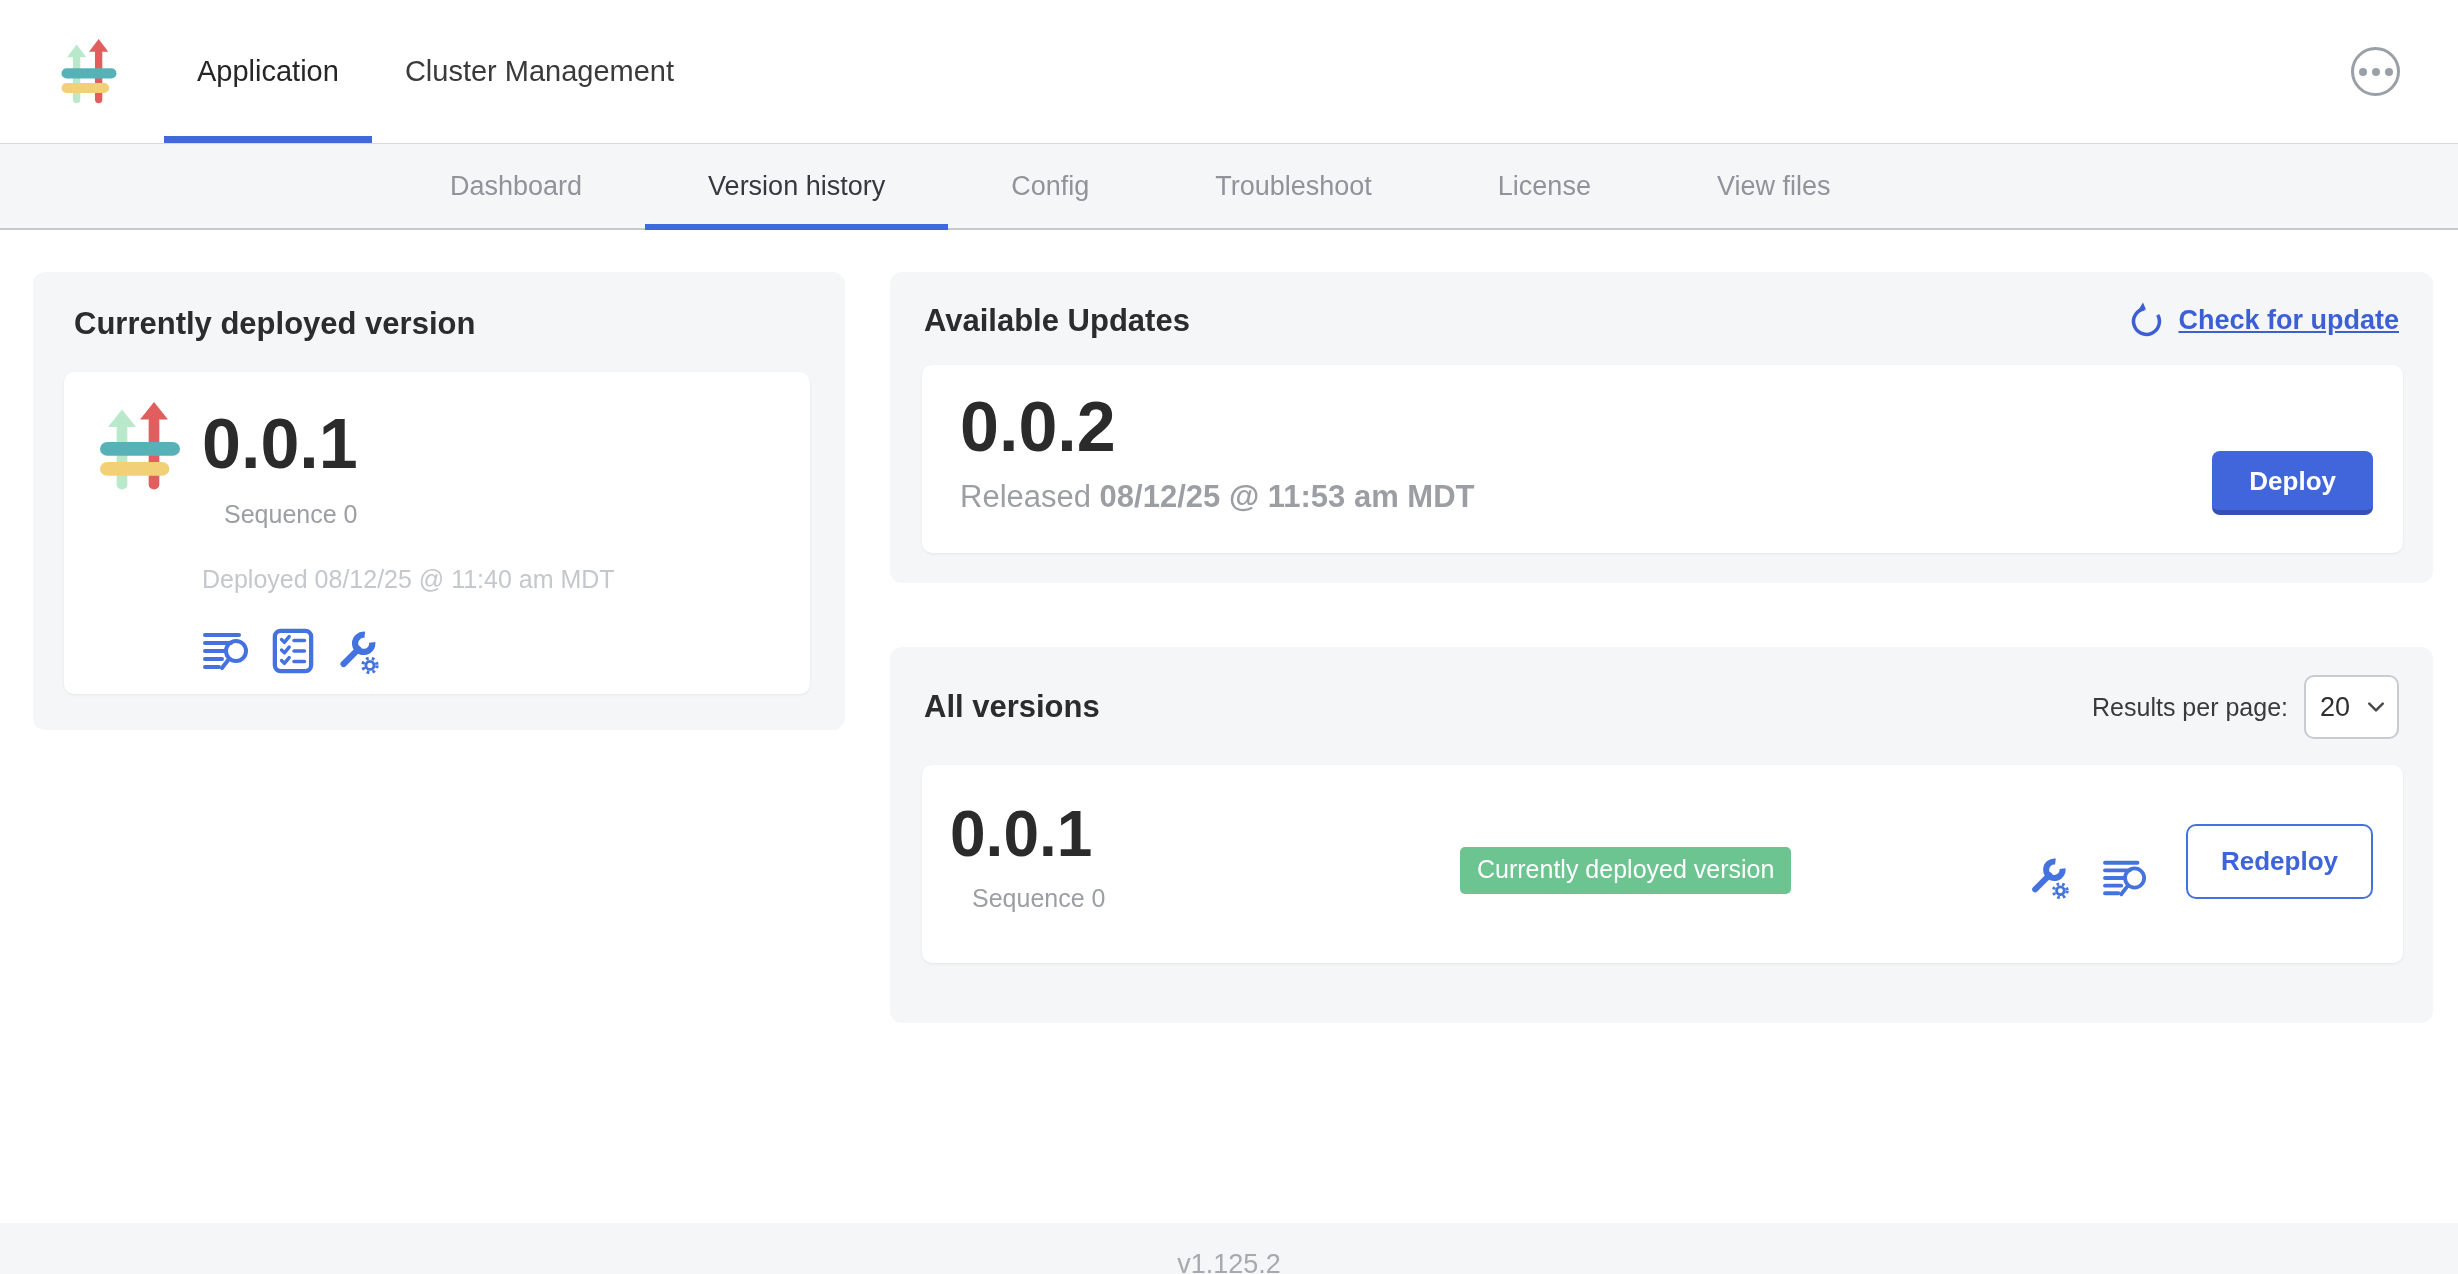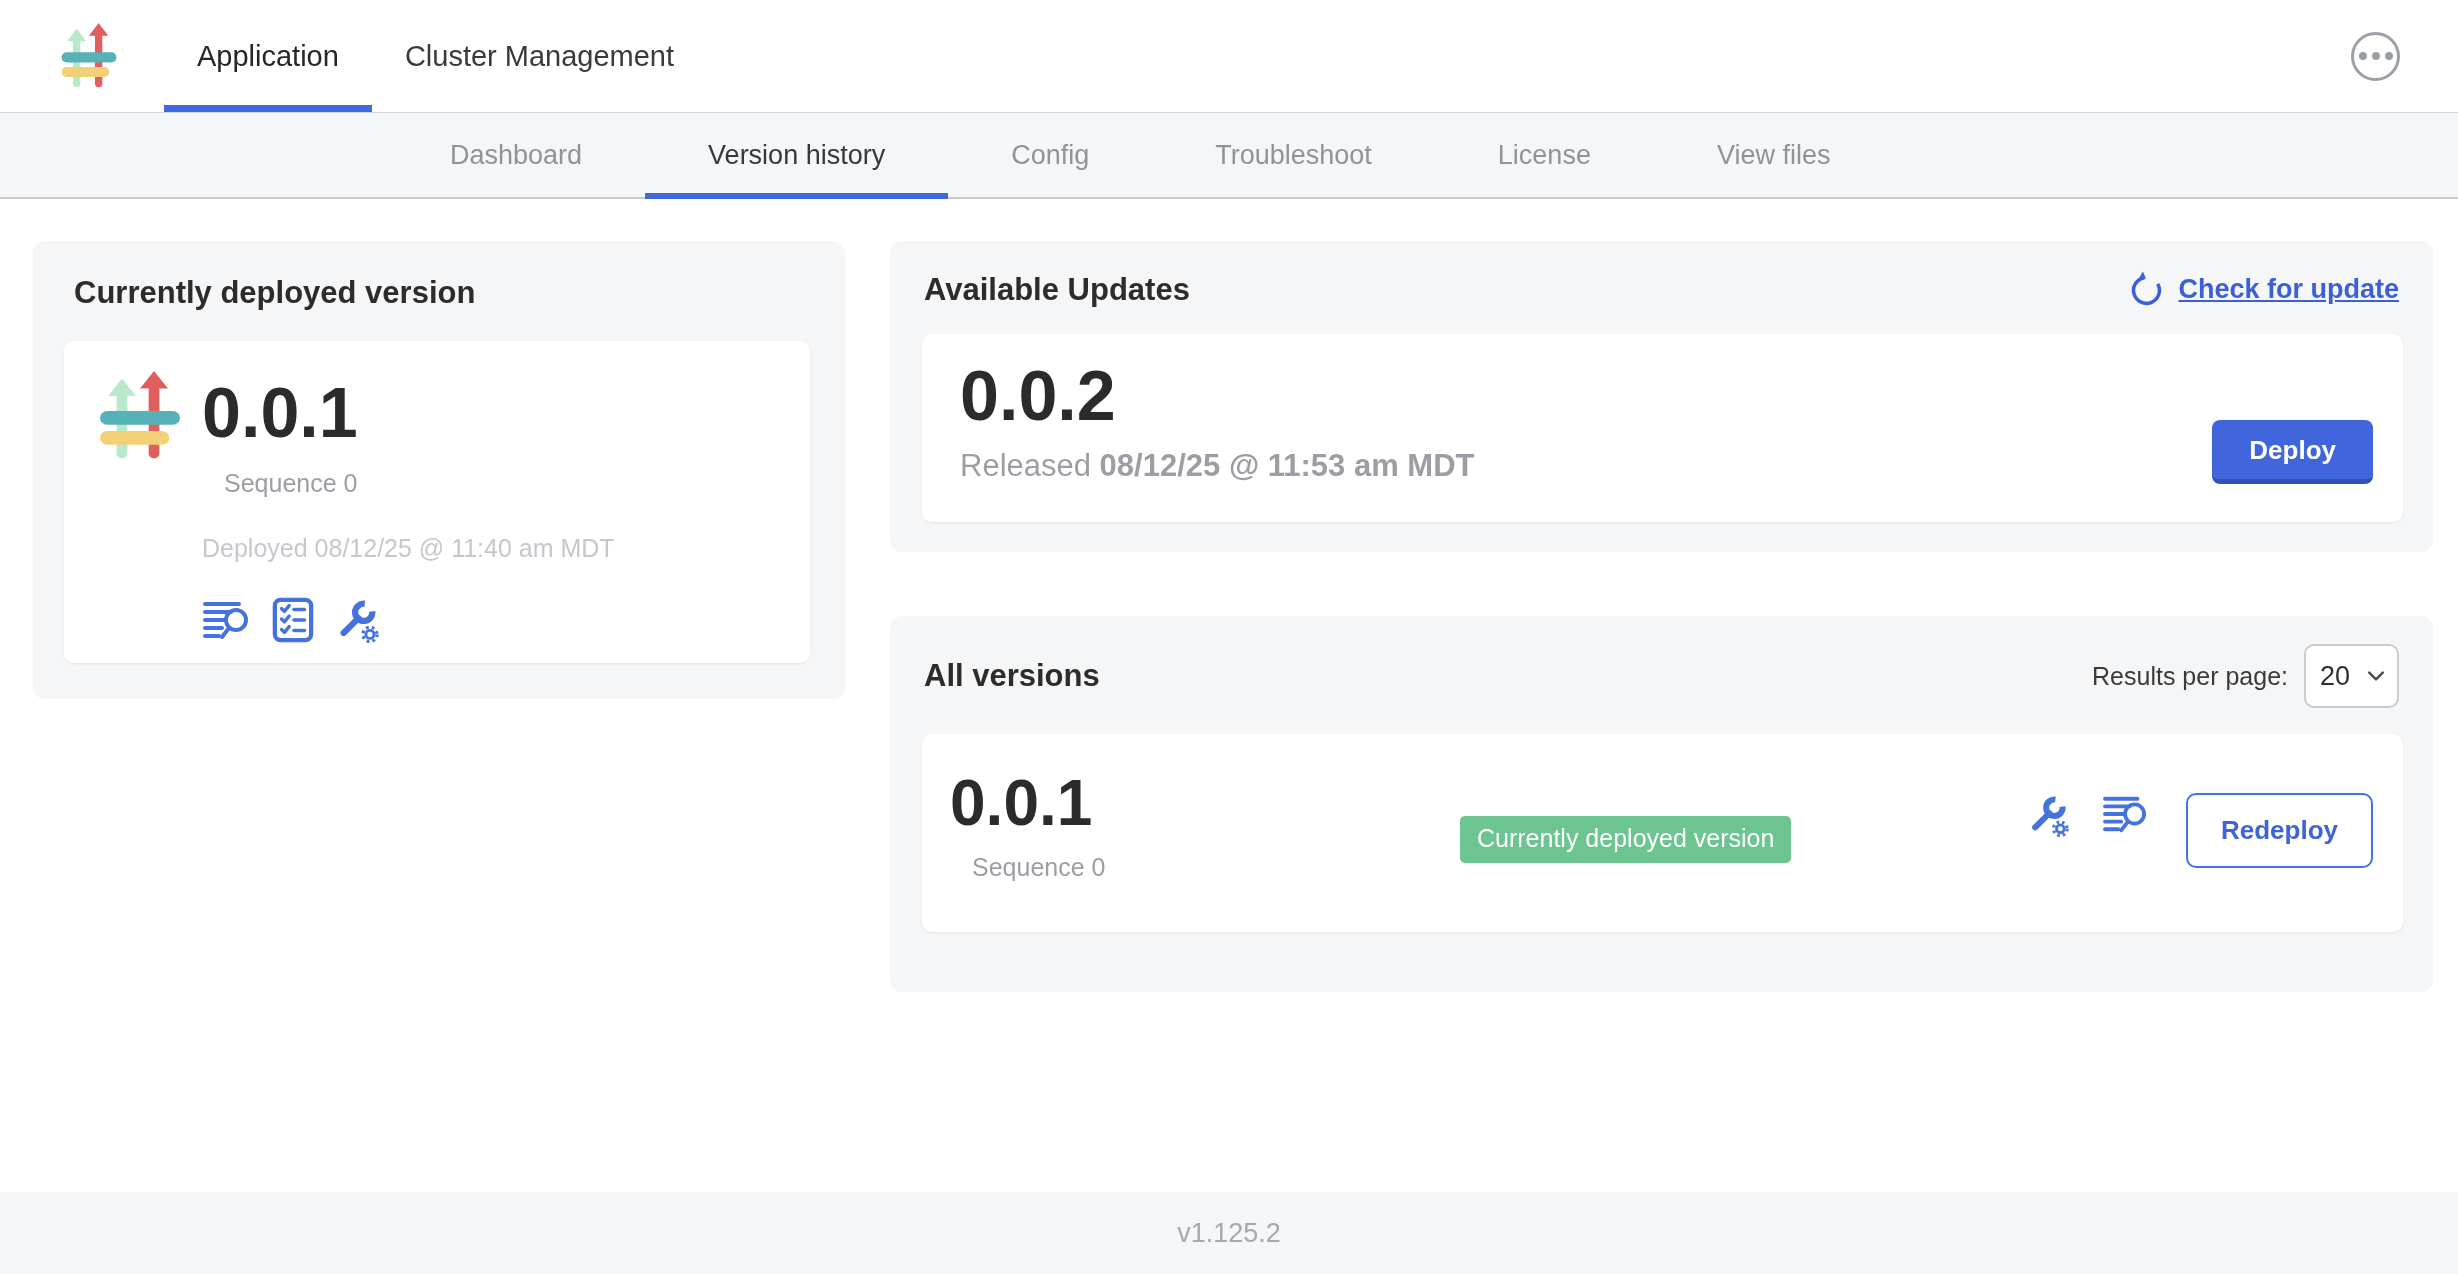--- a/index.html
+++ b/index.html
@@ -3,21 +3,21 @@
 <meta charset="utf-8">
 <style>
   * { margin:0; padding:0; box-sizing:border-box; }
   html,body { width:2458px; height:1274px; background:#fff;
     font-family:"Liberation Sans", sans-serif; color:#2f2f2f; overflow:hidden; }
   :root{
     --accent-blue:#4169dd; --icon-blue:#4472de; --deploy-bg:#4166db; --deploy-edge:#3450b4;
     --badge-green:#6cc491; --panel-gray:#f4f6f8; --muted:#9b9ea3; --faint:#c4c7cb;
   }
   
-  .topnav{ height:113px; background:#fff; border-bottom:1px solid #d7d9dc;
+  .topnav{ height:144px; background:#fff; border-bottom:1px solid #d7d9dc;
     display:flex; align-items:stretch; padding-left:56px; position:relative; }
   .logo{ display:inline-block; }
   .logo-small{ width:66px; height:72px; align-self:center; margin-right:42px; }
   .topnav-tabs{ display:flex; align-items:stretch; }
   .topnav-tab{ display:flex; align-items:center; padding:0 33px; font-size:29px;
     color:#3a3a3a; position:relative; cursor:pointer; }
   .topnav-tab.active{ color:#262626; }
   .topnav-tab.active::after{ content:""; position:absolute; left:0; right:0; bottom:0;
     height:7px; background:var(--accent-blue); }
   .menu-btn{ margin-left:auto; margin-right:58px; align-self:center; width:49px; height:49px;
@@ -71,21 +71,21 @@
   .select-box{ width:95px; height:64px; background:#fff; border:2px solid #c8cbcf;
     border-radius:10px; display:flex; align-items:center; justify-content:space-between;
     padding:0 12px 0 14px; font-size:27px; color:#2f2f2f; cursor:pointer;gap:15px; }
   .version-row{ display:grid; grid-template-columns:510px 1fr auto; align-items:center;
     padding:44px 28px 50px 28px; }
   .version-lg{ font-size:64px; line-height:.8; font-weight:700; color:#2b2b2b; }
   .vr-col1 .muted{ margin-top:24px; }
   .install-type{ font-size:25px; font-weight:700; color:#97999d; }
   .badge{ display:inline-block; margin-top:18px; background:var(--badge-green); color:#fff;
     font-size:25px; padding:8px 17px 10px; border-radius:5px; }
-  .vr-col3{ display:flex; align-items:flex-start; gap:32px; padding-right:2px; }
+  .vr-col3{ display:flex; align-items:flex-end; gap:32px; padding-right:2px; }
   .redeploy-btn{ background:#fff; border:2px solid var(--icon-blue); color:#3f63d8;
     font-family:inherit; font-size:26px; font-weight:700; padding:20px 33px;
     border-radius:10px; cursor:pointer; margin-left:4px; }
   
   .footer{ height:82px; background:var(--panel-gray); display:flex; align-items:center;
     justify-content:center; font-size:27px; color:#a6a9ad; }
   svg{ display:block; }
 </style>
 </head>
 <body>

